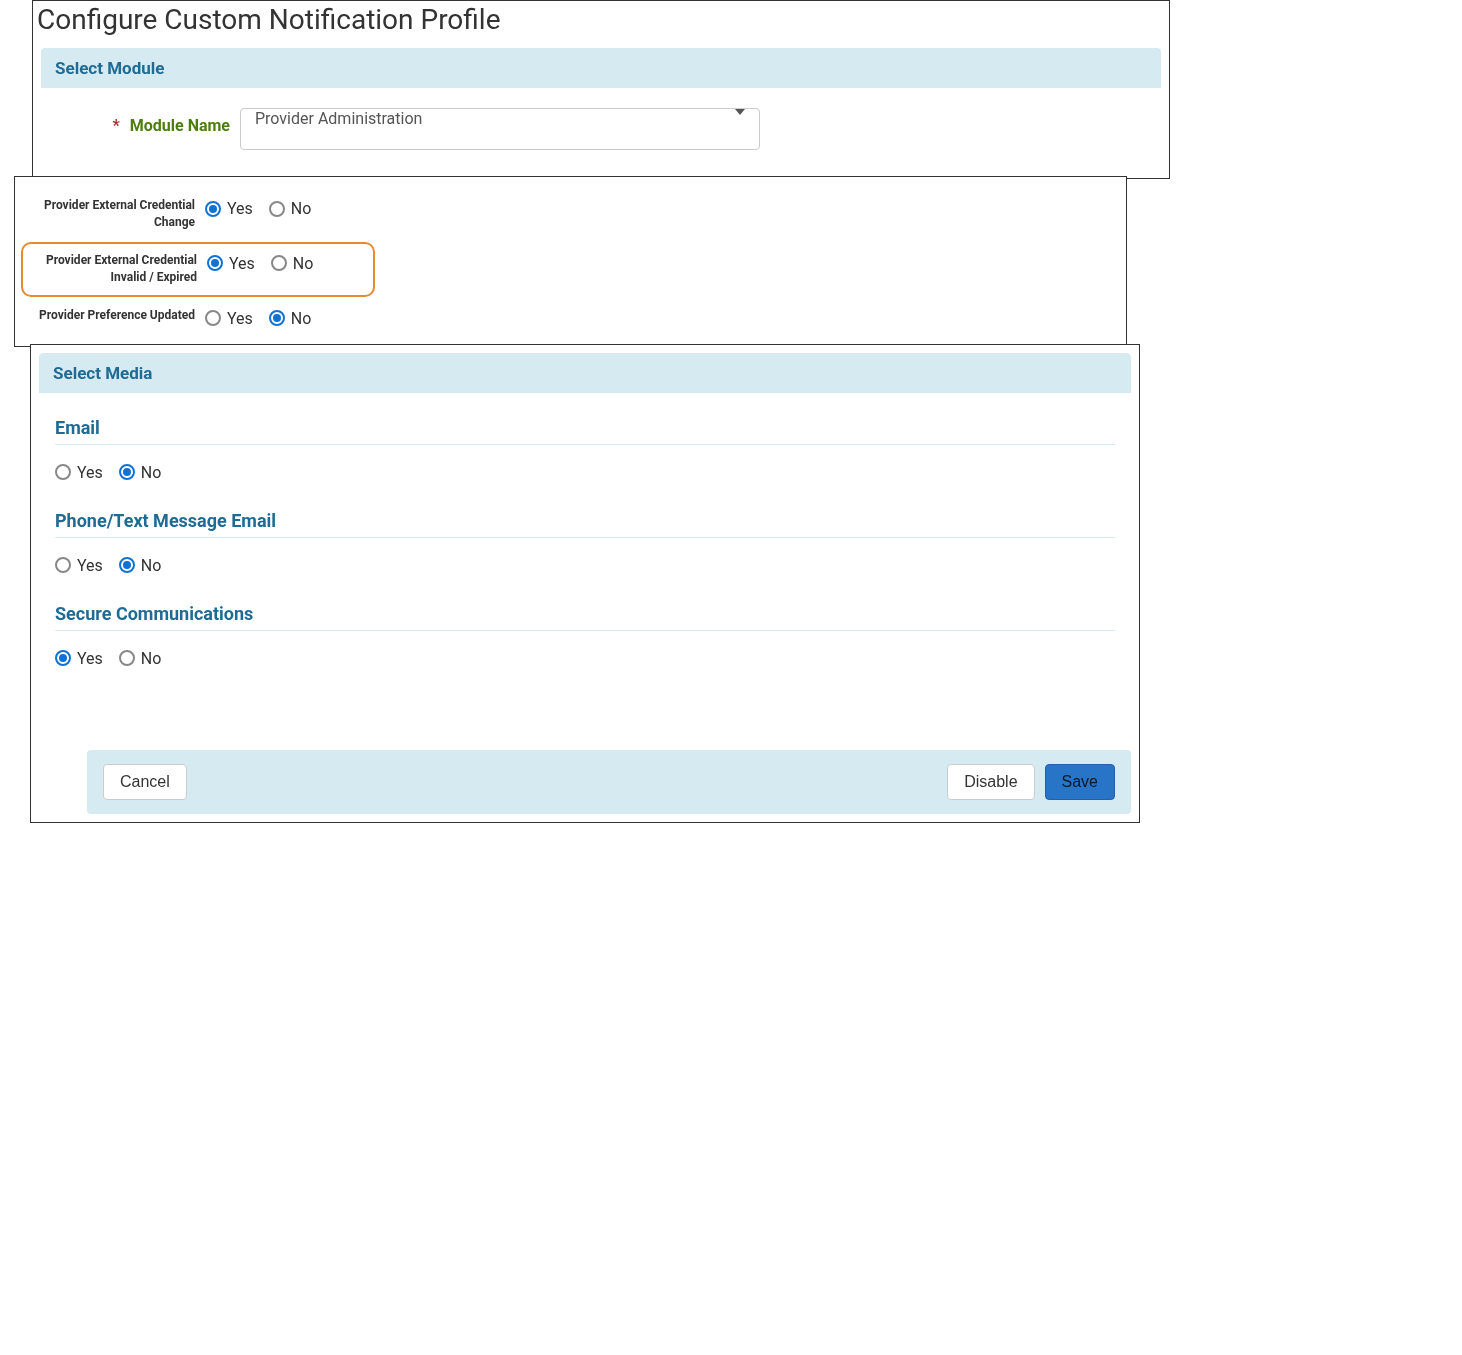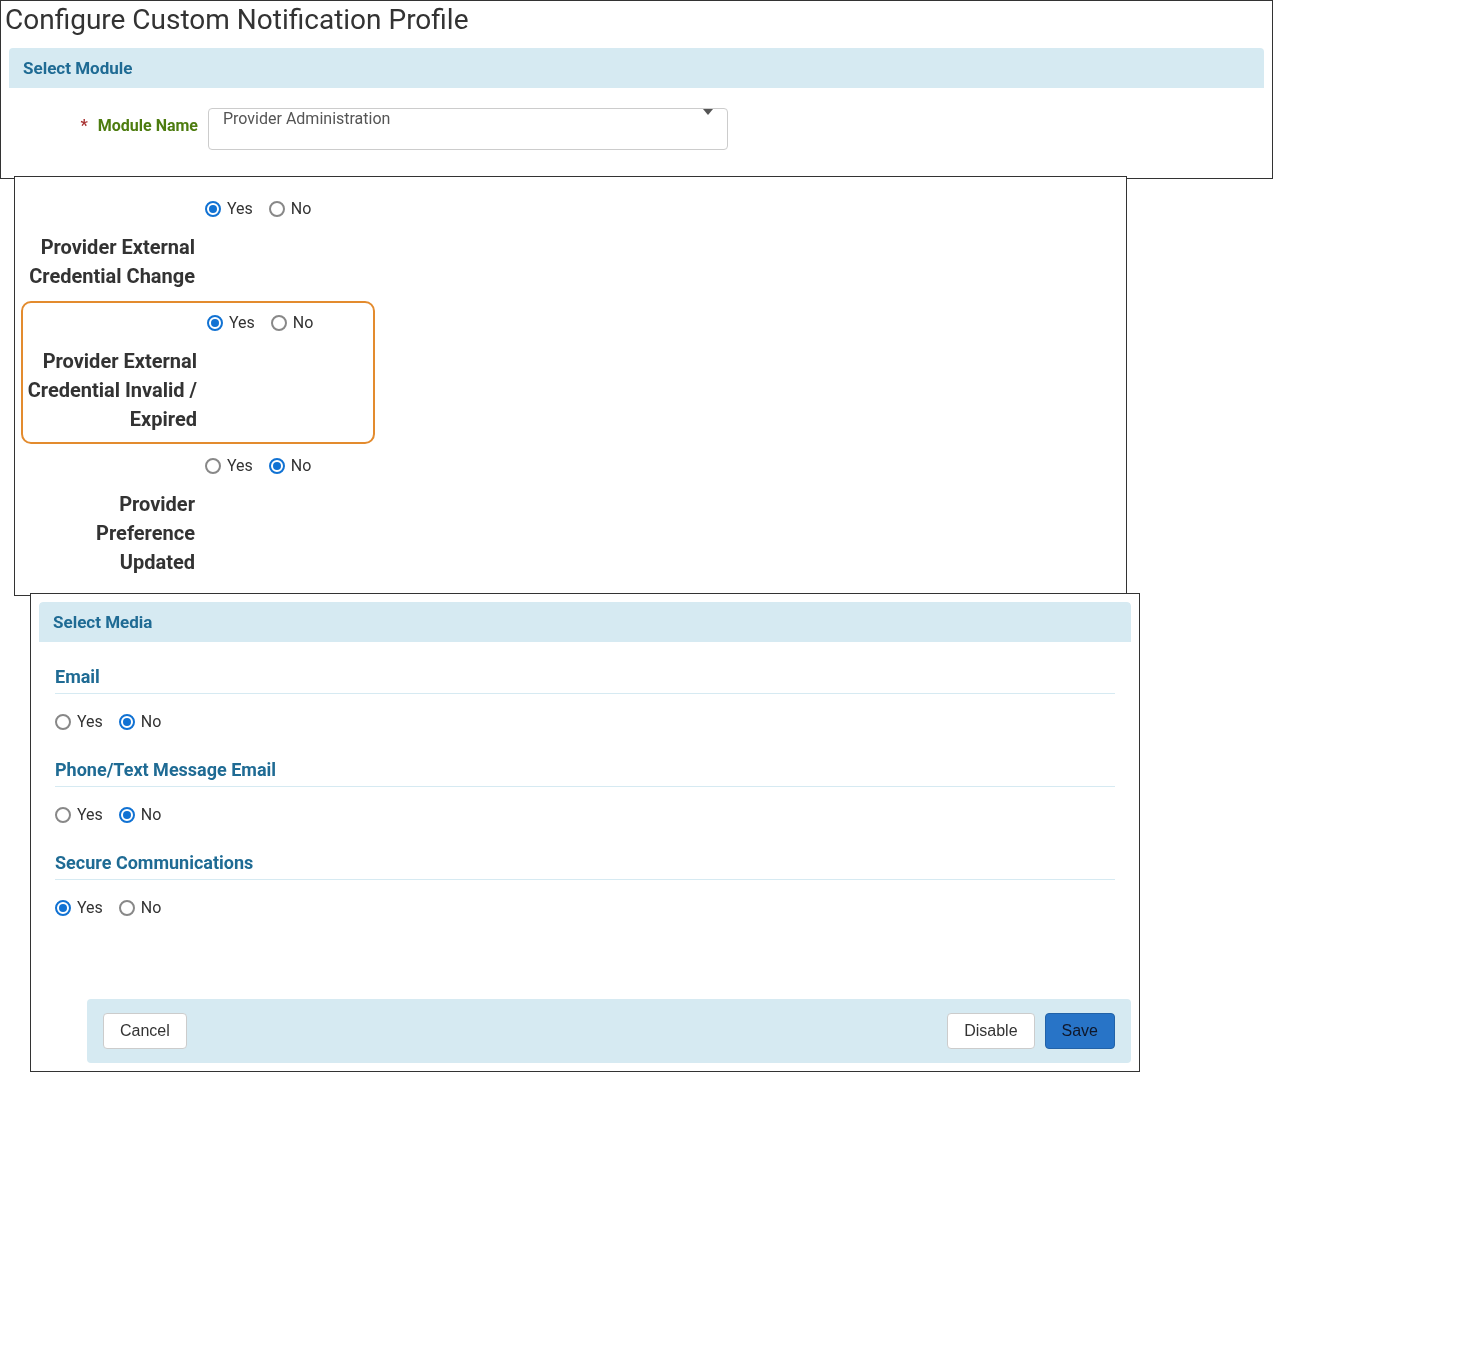--- a/index.html
+++ b/index.html
@@ -10,21 +10,21 @@
     color: #333;
     background: #fff;
     width: 1462px;
   }
   .wrapper { padding: 0; }
   .layer {
     border: 1px solid #333;
     background: #fff;
     position: relative;
   }
-  .layer1 { width: 1273px; }
+  .layer1 { width: 1138px; margin-left: 32px; }
   .layer2 { width: 1113px; position: relative; margin-left: 14px; margin-top: -3px; border-top: 1px solid #333; }
   .layer3 { width: 1110px; position: relative; margin-left: 30px; margin-top: -3px; border-top: 1px solid #333; padding: 8px; }
 
   .page-title {
     font-size: 28px;
     font-weight: 400;
     color: #333;
     margin: 2px 0 12px 4px;
   }
   .panel {
@@ -69,24 +69,23 @@
     display: flex;
     align-items: flex-start;
     margin: 6px 0;
     padding: 4px 4px;
   }
   .event-label {
     width: 180px;
     text-align: right;
     font-weight: 700;
     color: #333;
-    font-size: 20px;
+    font-size: 12px;
     line-height: 1.45;
     padding-right: 10px;
-    margin-top: 36px;
   }
   .radio-group { display: flex; align-items: center; gap: 6px; padding-top: 2px; }
   .radio {
     -webkit-appearance: none; appearance: none;
     width: 16px; height: 16px; border-radius: 50%;
     border: 2px solid #888; background: #fff;
     display: inline-block; position: relative; cursor: pointer;
     vertical-align: middle;
   }
   .radio.checked { border-color: #1172d3; }

